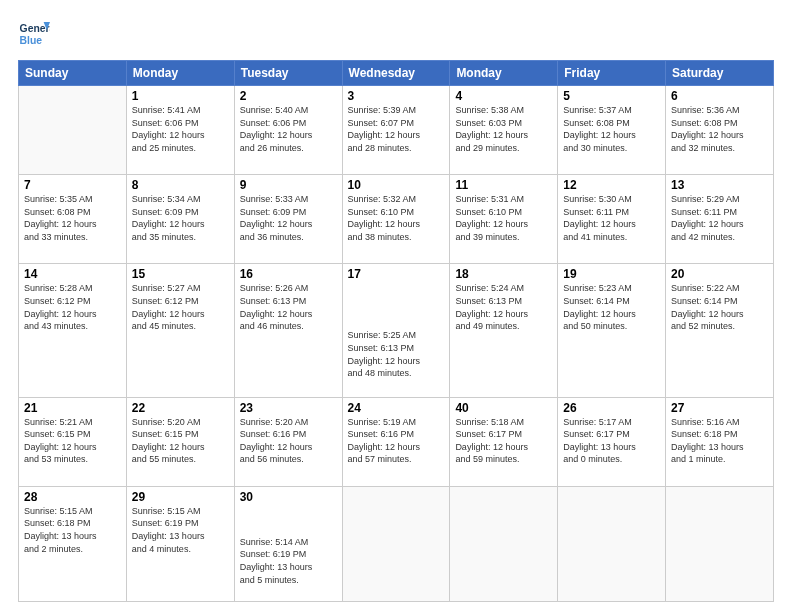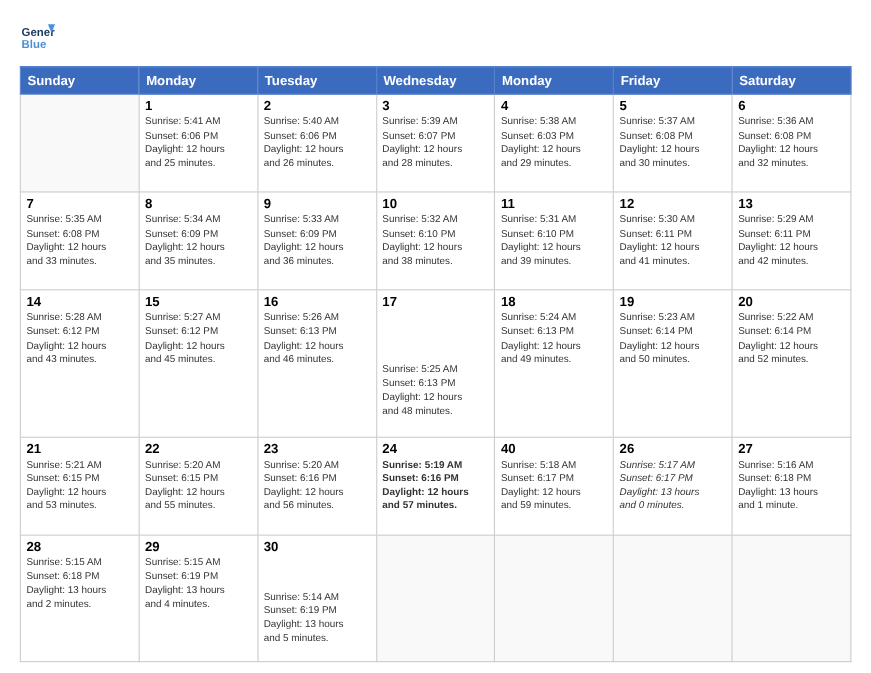--- a/index.html
+++ b/index.html
@@ -279,35 +279,35 @@
           </td>
           <td>
             <span class="day-number">23</span>
             <div class="day-info" style="white-space: pre-line;">Sunrise: 5:20 AM
 Sunset: 6:16 PM
 Daylight: 12 hours
 and 56 minutes.</div>
           </td>
           <td>
             <span class="day-number">24</span>
-            <div class="day-info" style="white-space: pre-line; font-weight: bold;">Sunrise: 5:19 AM
+            <div class="day-info" style="white-space: pre-line;">Sunrise: 5:19 AM
 Sunset: 6:16 PM
 Daylight: 12 hours
 and 57 minutes.</div>
           </td>
           <td>
             <span class="day-number">40</span>
             <div class="day-info" style="white-space: pre-line;">Sunrise: 5:18 AM
 Sunset: 6:17 PM
 Daylight: 12 hours
 and 59 minutes.</div>
           </td>
           <td>
             <span class="day-number">26</span>
-            <div class="day-info" style="white-space: pre-line; font-style: italic;">Sunrise: 5:17 AM
+            <div class="day-info" style="white-space: pre-line;">Sunrise: 5:17 AM
 Sunset: 6:17 PM
 Daylight: 13 hours
 and 0 minutes.</div>
           </td>
           <td>
             <span class="day-number">27</span>
             <div class="day-info" style="white-space: pre-line;">Sunrise: 5:16 AM
 Sunset: 6:18 PM
 Daylight: 13 hours
 and 1 minute.</div>

